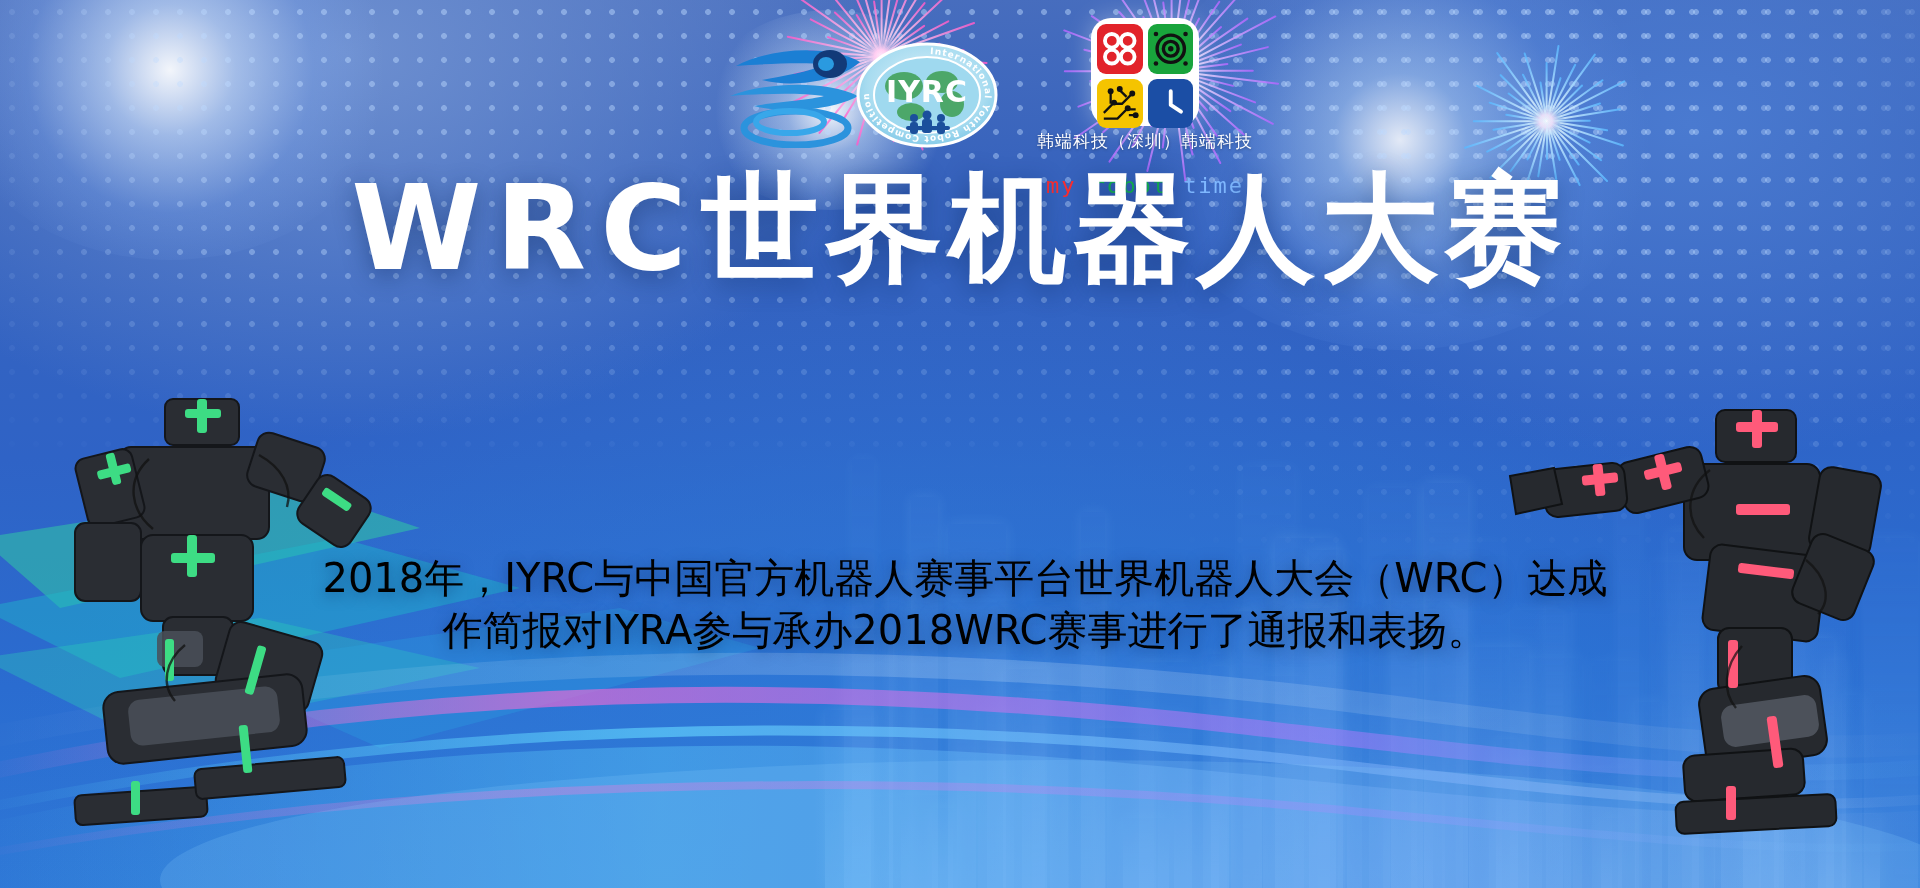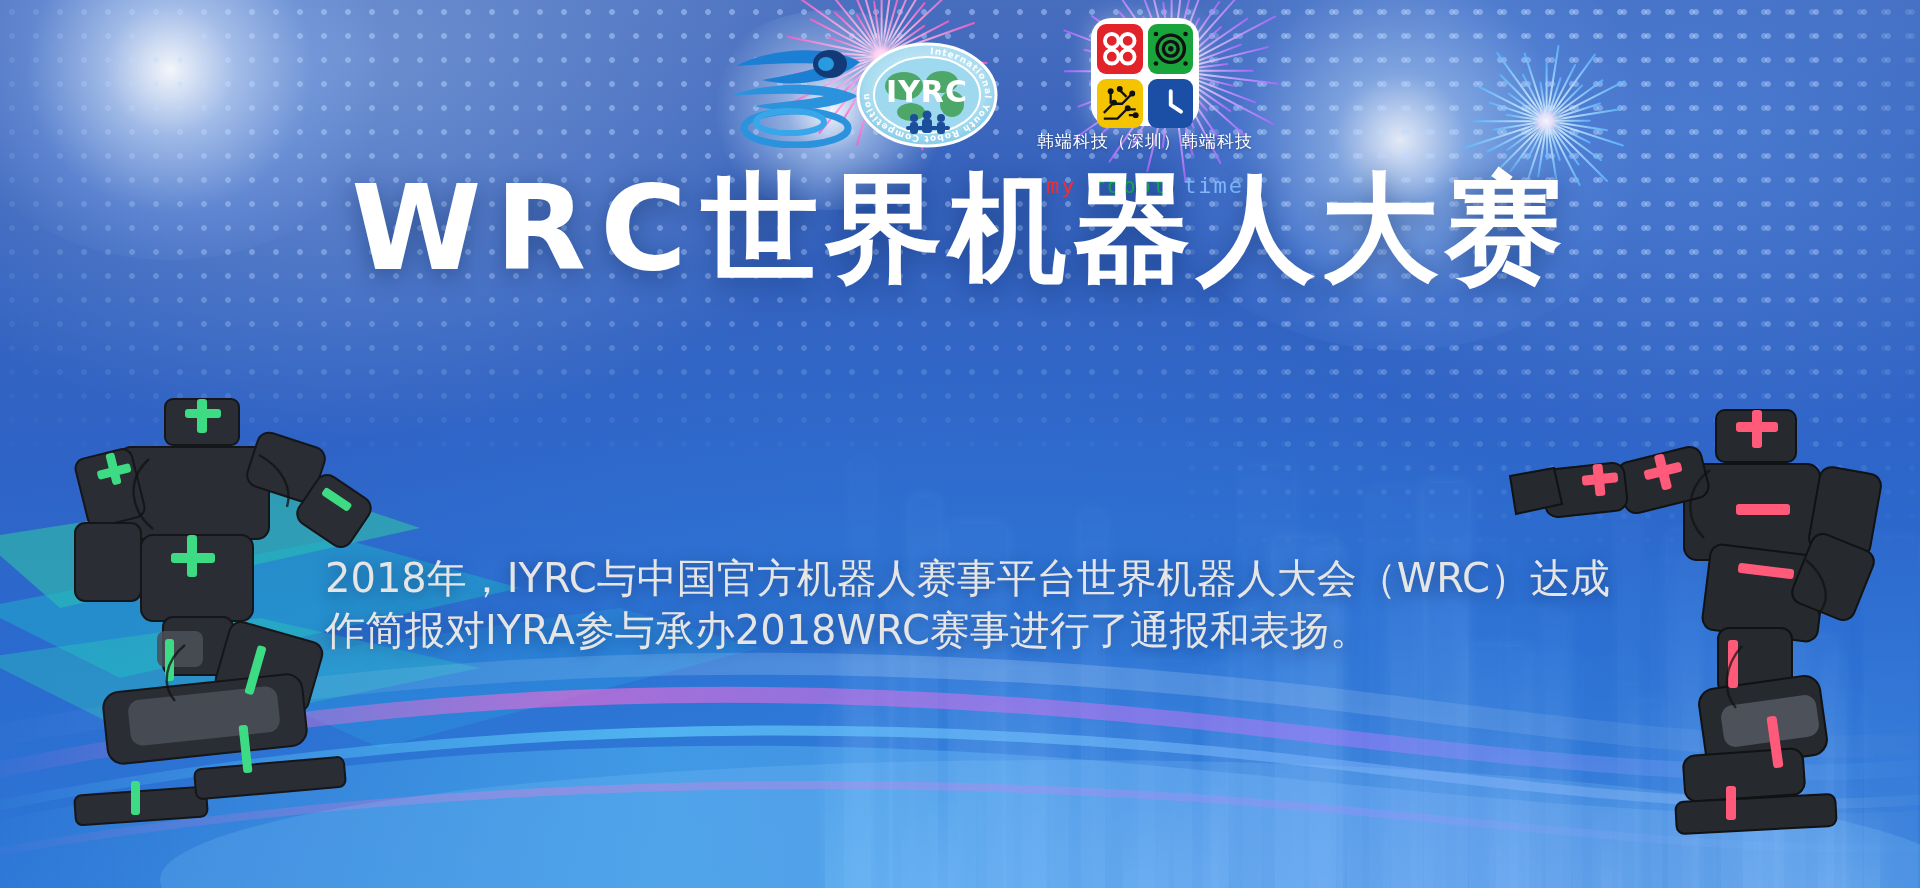--- a/index.html
+++ b/index.html
@@ -125,24 +125,23 @@
   }
   .title .latin{letter-spacing:14px;}
   .subtitle{
     position:absolute;left:0;top:392px;width:1920px;text-align:center;
     color:#ffffff;font-size:56px;font-weight:bold;letter-spacing:8px;white-space:nowrap;
     font-family:"DejaVu Sans","Liberation Sans",sans-serif;
     text-shadow:0 4px 18px rgba(12,40,95,.45);
   }
   .body-copy{
     position:absolute;left:300px;top:552px;width:1330px;
-    color:#e5e5e5;font-size:40px;line-height:52px;text-align:left;
+    color:#000000;font-size:40px;line-height:52px;text-align:center;
     font-family:"DejaVu Sans","Liberation Sans",sans-serif;
     text-shadow:0 3px 14px rgba(10,36,90,.5);
-    margin-left:25px;
   }
   .body-copy p{margin:0;white-space:nowrap;}
   .body-copy p.l2{letter-spacing:0px;}
 
   
   .robot{position:absolute;}
   .robot svg{display:block;}
   .robot-left{left:45px;top:395px;width:360px;height:460px;}
   .robot-right{left:1470px;top:400px;width:430px;height:460px;}
 </style>

